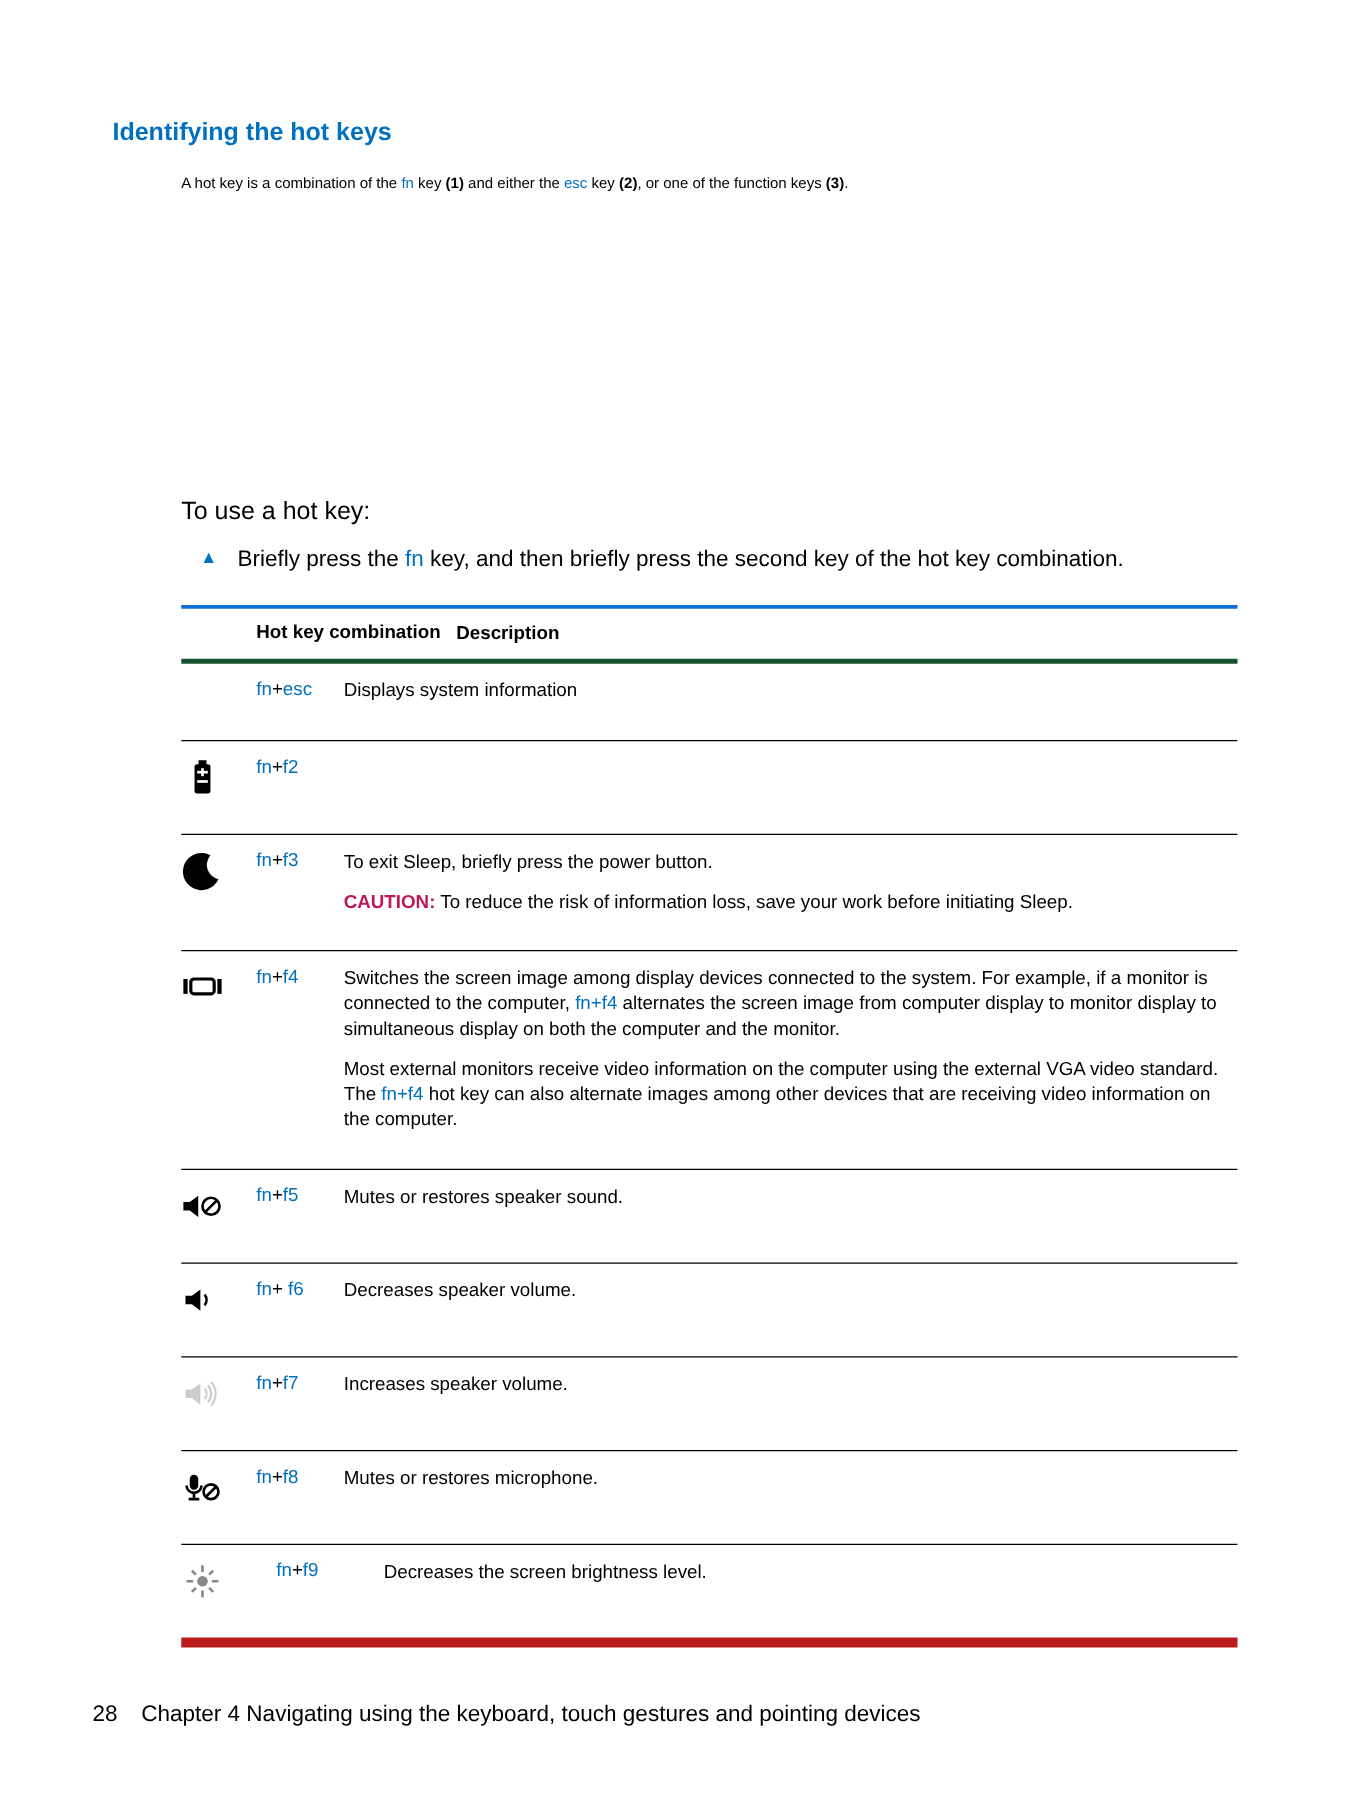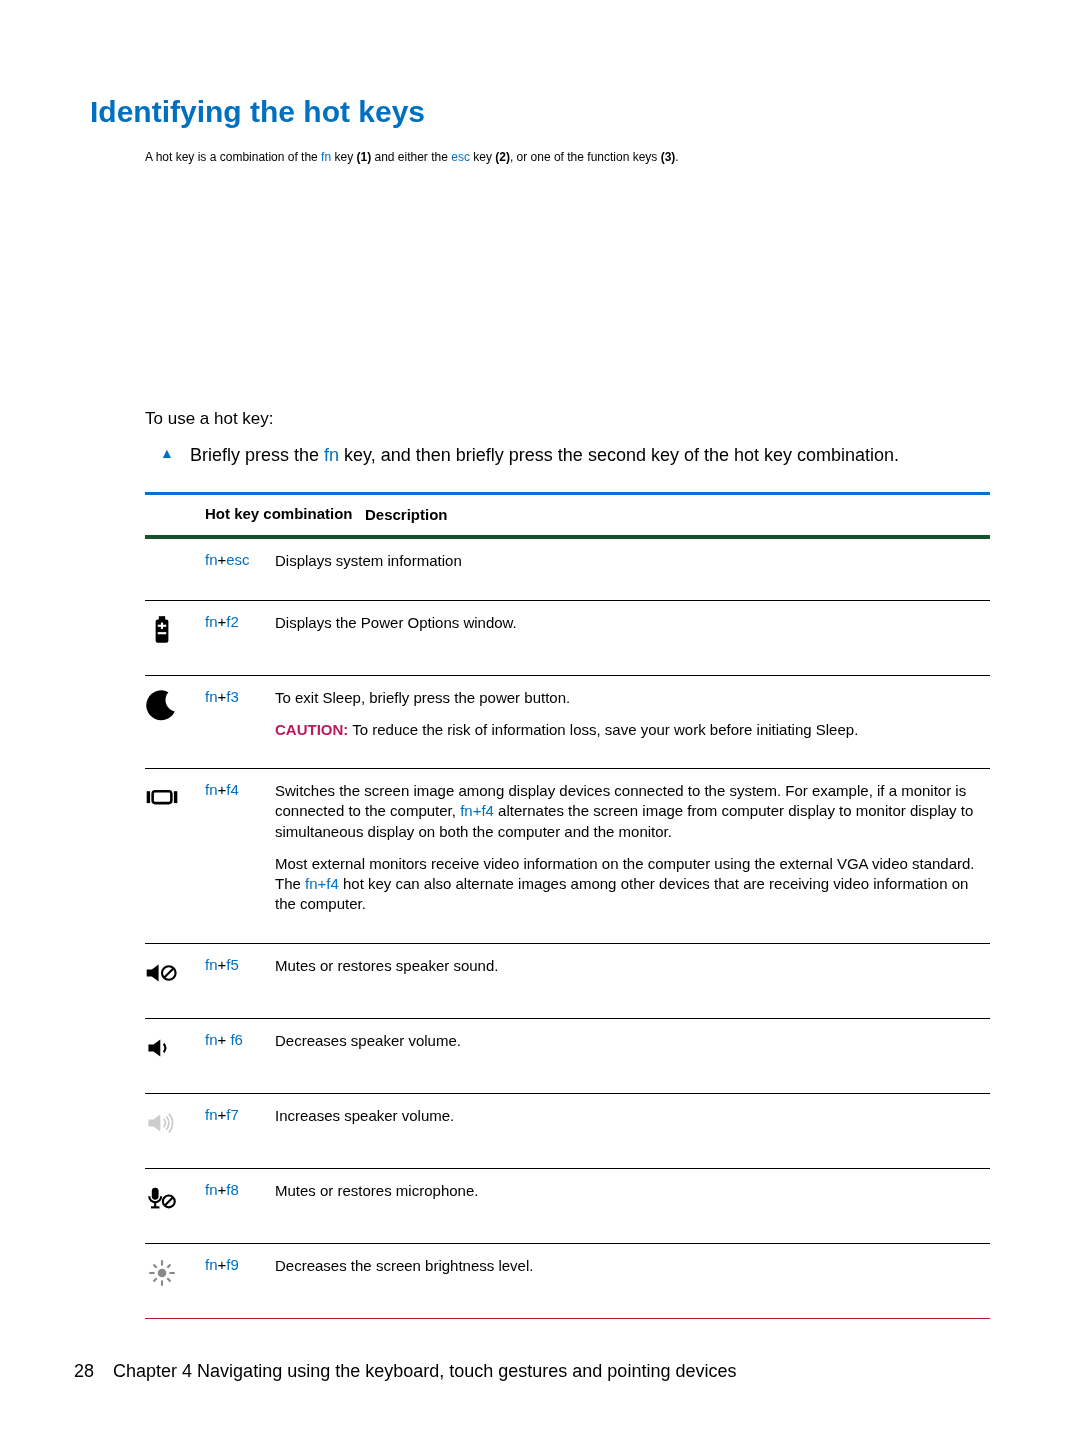--- a/index.html
+++ b/index.html
@@ -11,36 +11,36 @@
   }
   .page {
     width: 1080px;
     height: 1437px;
     position: relative;
     padding: 95px 90px 0 90px;
     box-sizing: border-box;
   }
   .title {
     color: #0070c0;
-    font-size: 30px;
+    font-size: 20px;
     font-weight: bold;
     margin-bottom: 20px;
   }
   .intro {
     margin-left: 55px;
     font-size: 12px;
     line-height: 1.35;
   }
   .intro .key { color: #0070c0; }
   .space-img {
     height: 244px;
   }
   .use-line {
     margin-left: 55px;
-    font-size: 17px;
+    font-size: 20px;
     margin-bottom: 16px;
   }
   .bullet-row {
     margin-left: 70px;
     display: flex;
     align-items: flex-start;
     font-size: 18px;
     margin-bottom: 26px;
   }
   .bullet {
@@ -62,21 +62,21 @@
     font-weight: bold;
   }
   .col-icon { width: 60px; flex: none; }
   .col-key  { width: 70px; flex: none; font-size: 15px; }
   .col-desc { flex: 1; font-size: 15px; line-height: 1.35; }
   .row {
     display: flex;
     padding: 12px 0 28px 0;
     border-bottom: 1px solid #000;
   }
-  .row.last { border-bottom: 1px solid #b91c1c; }
+  .row.last { border-bottom: 8px solid #b91c1c; gap: 16px; }
   .combo { color: #0070c0; font-size: 15px; }
   .combo .plus { color: #000; }
   .para { margin-bottom: 12px; }
   .para:last-child { margin-bottom: 0; }
   .caution-label { color: #be185d; font-weight: bold; }
   .inline-key { color: #0070c0; }
   .icon-cell {
     width: 60px; flex:none;
     display:flex; justify-content:flex-start; align-items:flex-start;
   }
@@ -132,21 +132,20 @@
           <rect x="10" y="6" width="12" height="22" rx="2" fill="#000"></rect>
           <rect x="13" y="3" width="6" height="4" fill="#000"></rect>
           <rect x="15" y="9" width="2" height="6" fill="#fff"></rect>
           <rect x="12" y="11" width="8" height="2" fill="#fff"></rect>
           <rect x="12" y="18" width="8" height="2" fill="#fff"></rect>
         </svg>
       </div>
       <div class="col-key">
         <span class="combo"><span>fn</span><span class="plus">+</span><span>f2</span></span>
       </div>
-      <div class="col-desc">Displays the Power Options window.</div>
     </div>
 
     <div class="row">
       <div class="icon-cell">
         <svg class="icon-svg" viewBox="0 0 32 32">
           <path d="M22 4 A14 14 0 1 0 28 22 A11 11 0 0 1 22 4 Z" fill="#000"></path>
         </svg>
       </div>
       <div class="col-key">
         <span class="combo"><span>fn</span><span class="plus">+</span><span>f3</span></span>

